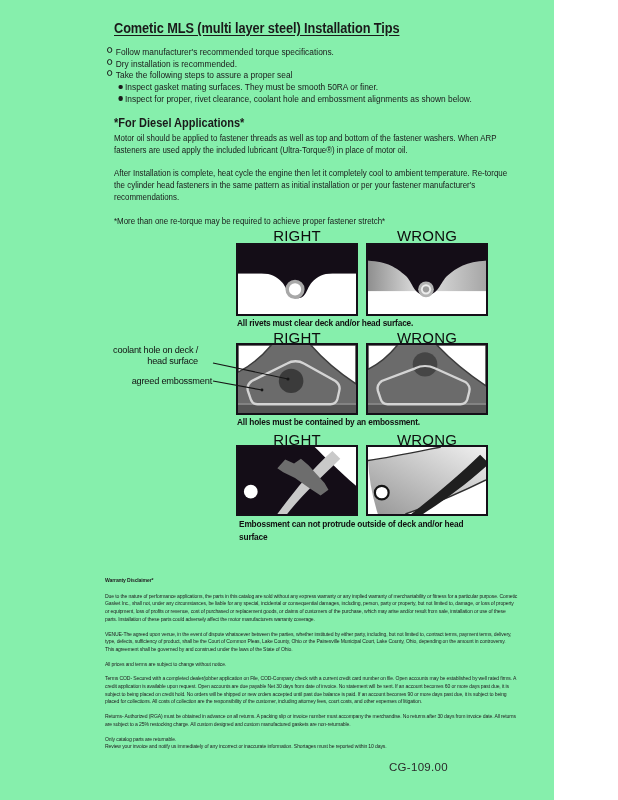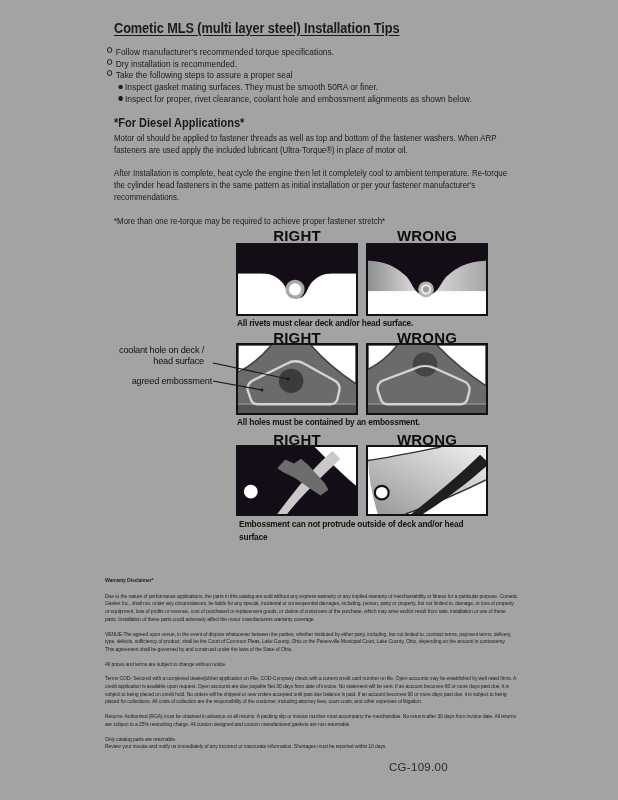--- a/index.html
+++ b/index.html
@@ -1,17 +1,17 @@
 <!DOCTYPE html>
 <html><head>
 <meta charset="utf-8">
 <style>
   html,body { margin:0; padding:0; background:#fff; }
   .page {
-    position:relative; width:618px; height:800px; background:#a3a3a3;
+    position:relative; width:554px; height:800px; background:#86efac;
     font-family:"Liberation Sans", sans-serif; color:#1a1a1a; overflow:hidden;
   }
   .squish { transform:scaleX(0.88); transform-origin:0 0; }
   .abs { position:absolute; }
 
   .title {
     left:114px; top:20px; width:480px;
     font-size:14.5px; font-weight:700; text-decoration:underline;
     text-underline-offset:2px; white-space:nowrap; letter-spacing:-0.1px;
   }
@@ -22,30 +22,30 @@
           border-radius:50%; margin-right:4px; vertical-align:2px; }
   .dot  { display:inline-block; width:4.5px; height:4.5px; background:#1a1a1a;
           border-radius:50%; margin-right:3px; vertical-align:1px; }
 
   .diesel-h { left:114px; top:116px; width:300px; font-size:12.5px; font-weight:700; white-space:nowrap; }
   .para { left:114px; width:459px; font-size:9px; line-height:11.8px; letter-spacing:0; }
   .para1 { top:133px; }
   .para2 { top:168px; }
   .para3 { top:216px; white-space:nowrap; }
 
-  .fig-label { width:122px; text-align:center; font-size:15px; font-weight:700;
+  .fig-label { width:122px; text-align:center; font-size:15px; font-weight:400;
                color:#0d0d0d; letter-spacing:0.2px; }
   .panel { width:118px; border:2px solid #141018; background:#fff; }
   .panel svg { display:block; width:100%; height:100%; }
   .p1 { height:69px; } .p2 { height:68px; } .p3 { height:67px; }
   .cap { font-size:9.8px; font-weight:700; letter-spacing:-0.2px; color:#111;
          transform:scaleX(0.85); transform-origin:0 0; line-height:12.5px; }
 
   .anno { font-size:9.2px; letter-spacing:-0.2px; color:#111; text-align:right; line-height:11px; }
-  .anno-a { left:114px; top:345px; width:90px; }
+  .anno-a { left:108px; top:345px; width:90px; }
   .anno-b { left:122px; top:376px; width:90px; }
   .leader { left:210px; top:352px; z-index:5; }
 
   .legal { left:105px; top:576px; width:504px; transform:scaleX(0.82); transform-origin:0 0;
            font-size:6.2px; line-height:7.7px; letter-spacing:-0.15px; color:#222; }
   .legal p { margin:0 0 7px 0; }
   .legal p.tight { margin-bottom:0; }
   .legal .lh { font-weight:700; margin-bottom:8px; }
 
   .page-code { left:389px; top:761px; font-size:11.5px; letter-spacing:0.3px; color:#2a2a2a; }

